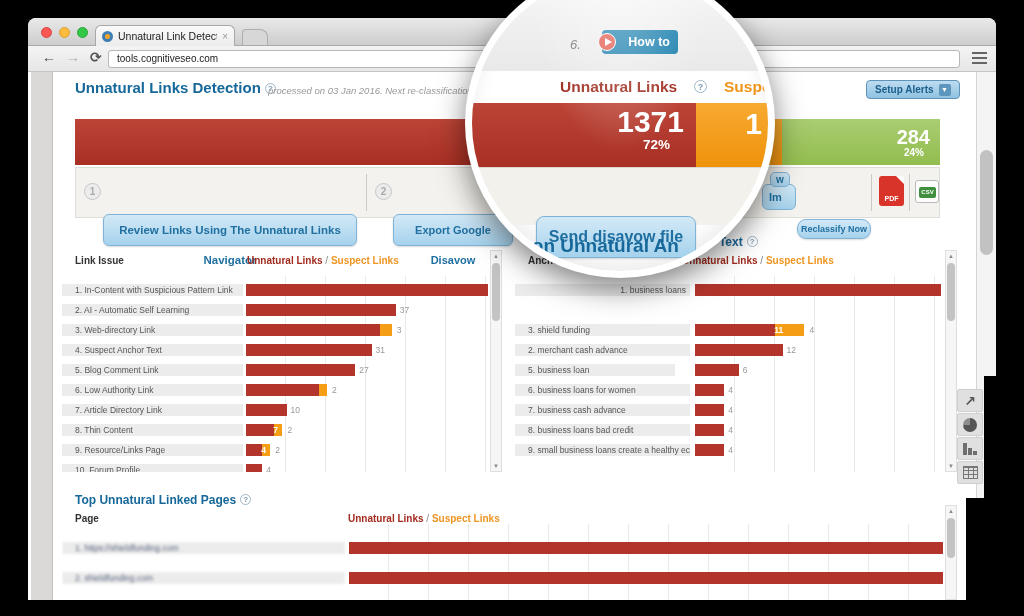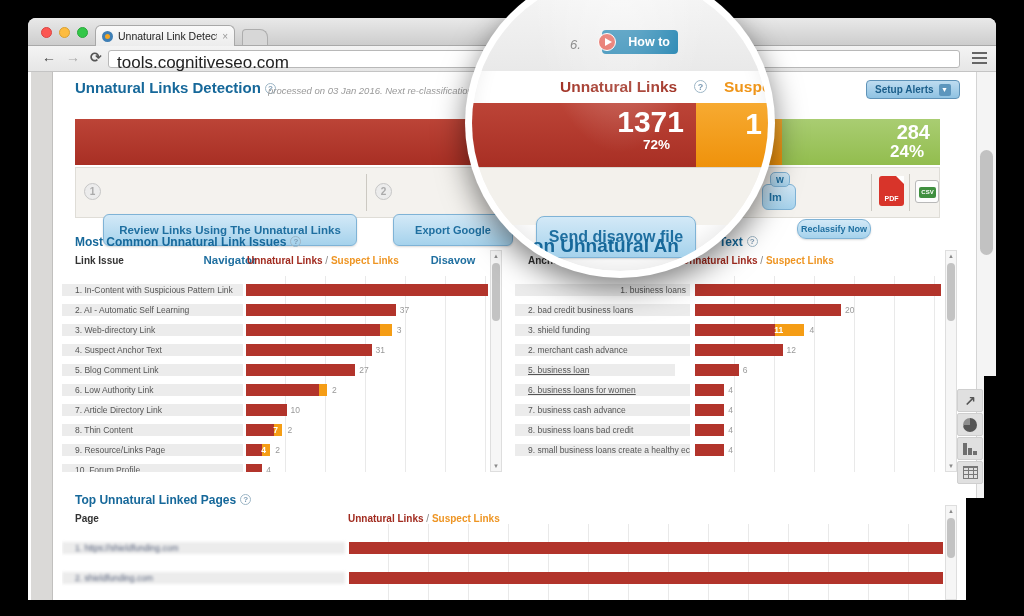--- a/index.html
+++ b/index.html
@@ -13,21 +13,21 @@
   .tl.red{left:13px;background:#fc5753;border:1px solid #d94542;}
   .tl.yellow{left:31px;background:#fdbc40;border:1px solid #d9a133;}
   .tl.green{left:49px;background:#33c748;border:1px solid #2aa83c;}
   .tab{position:absolute;left:67px;top:7px;width:140px;height:21px;background:linear-gradient(#fafafa,#ececec);border:1px solid #a8a8a8;border-bottom:none;border-radius:6px 6px 0 0;display:flex;align-items:center;padding:0 6px;gap:5px;}
   .favicon{width:11px;height:11px;border-radius:50%;background:#f5a623;border:3px solid #3f7fb5;flex:none;}
   .tab-title{font-size:10.5px;color:#222;white-space:nowrap;overflow:hidden;}
   .tab-close{font-size:10px;color:#999;margin-left:auto;cursor:default;}
   .tab-stub{position:absolute;left:214px;top:11px;width:26px;height:16px;background:#d7d7d7;border:1px solid #adadad;border-bottom:none;border-radius:4px 8px 0 0;}
   .toolbar{position:absolute;left:0;top:28px;width:100%;height:26px;background:linear-gradient(#f4f4f4,#e6e6e6);border-bottom:1px solid #c4c4c4;}
   .navbtn{position:absolute;top:3px;font-size:14px;font-weight:bold;}
-  .urlbar{position:absolute;left:80px;top:4px;width:852px;height:18px;background:#fff;border:1px solid #b8b8b8;border-radius:3px;font-size:17px;color:#222;padding:2px 8px;}
+  .urlbar{position:absolute;left:80px;top:4px;width:852px;height:18px;background:#fff;border:1px solid #b8b8b8;border-radius:3px;font-size:10px;color:#222;padding:2px 8px;}
   .hamburger{position:absolute;right:9px;top:6px;width:15px;height:12px;border-top:2px solid #666;border-bottom:2px solid #666;}
   .hamburger::after{content:"";position:absolute;left:0;top:3px;width:15px;height:2px;background:#666;}
 
   
   .abs{position:absolute;}
   .left-strip{position:absolute;left:31px;top:72px;width:22px;height:528px;background:#dad9d7;border-right:1px solid #c1c0be;}
   .b-scroll{position:absolute;left:976px;top:72px;width:20px;height:528px;background:#f4f4f4;border-left:1px solid #d4d4d4;}
   .b-thumb{position:absolute;left:3px;top:78px;width:13px;height:105px;background:#c2c2c2;border-radius:7px;}
 
   .page-title{font-size:15px;font-weight:bold;color:#16689a;}
@@ -35,21 +35,21 @@
   .note{font-size:9.5px;font-style:italic;color:#999;}
   .setup-btn{position:absolute;left:866px;top:80px;height:19px;background:linear-gradient(#bedcf0,#8fc2e2);border:1px solid #5f93b8;border-radius:4px;font-size:10px;font-weight:bold;color:#1b5e8a;padding:3px 8px;display:flex;align-items:center;gap:5px;cursor:pointer;}
   .setup-caret{width:12px;height:12px;background:#5d96bd;border-radius:2px;color:#fff;font-size:7px;line-height:12px;text-align:center;}
 
   .ok-label{position:absolute;left:846px;top:123px;font-size:11px;font-weight:bold;color:#7fae3f;margin-top:28px;}
   .sumbar{position:absolute;top:119px;height:46px;}
   .sum-red{left:75px;width:575px;background:linear-gradient(#bc4437,#a82f24);}
   .sum-orange{left:650px;width:132px;background:linear-gradient(#f7aa31,#ef920b);}
   .sum-green{left:782px;width:158px;background:linear-gradient(#a9cd72,#92bd4e);display:flex;flex-direction:column;align-items:flex-end;justify-content:center;padding-right:10px;}
   .sum-num{font-size:20px;font-weight:bold;color:#fff;line-height:20px;}
-  .sum-pct{font-size:17px;font-weight:bold;color:#fff;margin-right:6px;}
+  .sum-pct{font-size:10px;font-weight:bold;color:#fff;margin-right:6px;}
 
   .stepstrip{position:absolute;left:75px;top:167px;width:865px;height:51px;background:#f4f2ee;border:1px solid #dfddd7;}
   .stepnum{position:absolute;width:17px;height:17px;border-radius:50%;background:#ececec;border:1px solid #c6c6c6;color:#aaa;font-size:10px;font-weight:bold;text-align:center;line-height:16px;}
   .bluebtn{position:absolute;background:linear-gradient(#d3e9f7,#a5d2ec);border:1px solid #7fb3d6;border-radius:6px;color:#1f6fa0;font-weight:bold;text-align:center;cursor:pointer;box-shadow:0 1px 2px rgba(0,0,0,.15);margin-top:38px;}
   .vdiv{position:absolute;top:174px;width:1px;height:37px;background:#ccc9c2;}
   .pdf-icon{position:absolute;left:879px;top:176px;width:25px;height:30px;background:#d8342a;border-radius:3px;color:#fff;font-size:7px;font-weight:bold;text-align:center;line-height:46px;cursor:pointer;}
   .pdf-icon::before{content:"";position:absolute;right:0;top:0;border-style:solid;border-width:0 8px 8px 0;border-color:transparent #fff transparent transparent;}
   .csv-icon{position:absolute;left:915px;top:180px;width:24px;height:23px;background:#fdfdfd;border:1px solid #b9b9b9;border-radius:3px;cursor:pointer;}
   .csv-inner{position:absolute;left:3px;top:6px;width:17px;height:11px;background:#3f8f3f;border-radius:2px;color:#fff;font-size:6px;font-weight:bold;text-align:center;line-height:11px;}
 
@@ -166,23 +166,20 @@
   <div class="im-frag">Im</div>
   <div class="w-frag">w</div>
   <div class="bluebtn" style="left:797px;top:181px;width:74px;height:20px;font-size:9px;line-height:18px;border-radius:9px;">Reclassify Now</div>
   <div class="vdiv" style="left:871px;"></div>
   <div class="pdf-icon">PDF</div>
   <div class="vdiv" style="left:909px;"></div>
   <div class="csv-icon">
       <span class="csv-inner">CSV</span>
     </div>
 
-  <div class="abs" style="left:75px;top:232px;">
-    <span class="panel-title">Most Common Unnatural Link Issues</span><span class="qmark">?</span>
-  </div>
   <div class="abs colhead" style="left:75px;top:255px;">Link Issue</div>
   <div class="abs colhead" style="left:247px;top:255px;">
     <span class="u">Unnatural Links</span> <span class="sep">/</span> <span class="s">Suspect Links</span>
   </div>
   <div class="rows-mount" id="issues-rows" style="left:62px;top:276px;width:426px;height:196px;">
       <div class="gridlines" style="left: 184px; width: 242px;"></div>
       <div class="crow" style="top: 8px;">
         <div class="clabel" style="width: 181px;">1. In-Content with Suspicious Pattern Link</div>
         <div class="cbar red" style="left: 184px; width: 242px;"></div>
       </div>
@@ -250,44 +247,39 @@
   <div class="abs colhead" style="left:528px;top:255px;">Anchor Text</div>
   <div class="abs colhead" style="left:682px;top:255px;">
     <span class="u">Unnatural Links</span> <span class="sep">/</span> <span class="s">Suspect Links</span>
   </div>
   <div class="rows-mount" id="anchors-rows" style="left:515px;top:276px;width:428px;height:196px;">
       <div class="gridlines" style="left: 180px; width: 246px;"></div>
       <div class="crow" style="top: 8px;">
         <div class="clabel" style="width: 175px; text-align: right;">1. business loans</div>
         <div class="cbar red" style="left: 180px; width: 246px;"></div>
       </div>
-      <div class="crow" style="top: 28px;">
-        <div class="clabel" style="width: 175px;">2. bad credit business loans</div>
-        <div class="cbar red" style="left: 180px; width: 146px;"></div>
-        <span class="cval" style="left: 330px;">20</span>
-      </div>
       <div class="crow" style="top: 48px;">
         <div class="clabel" style="width: 175px;">3. shield funding</div>
         <div class="cbar red" style="left: 180px; width: 80.3px;"></div>
         <div class="cbar orange" style="left: 260.3px; width: 29.2px;"></div>
         <span class="cval inside" style="left: 259.3px;">11</span>
         <span class="cval" style="left: 294.5px;">4</span>
       </div>
       <div class="crow" style="top: 68px;">
         <div class="clabel" style="width: 175px;">2. merchant cash advance</div>
         <div class="cbar red" style="left: 180px; width: 87.6px;"></div>
         <span class="cval" style="left: 271.6px;">12</span>
       </div>
       <div class="crow" style="top: 88px;">
-        <div class="clabel" style="width: 160px; text-decoration: underline;">5. business loan</div>
+        <div class="clabel" style="width: 160px;">5. business loan</div>
         <div class="cbar red" style="left: 180px; width: 43.8px;"></div>
         <span class="cval" style="left: 227.8px;">6</span>
       </div>
       <div class="crow" style="top: 108px;">
-        <div class="clabel" style="width: 175px; text-decoration: underline;">6. business loans for women</div>
+        <div class="clabel" style="width: 175px;">6. business loans for women</div>
         <div class="cbar red" style="left: 180px; width: 29.2px;"></div>
         <span class="cval" style="left: 213.2px;">4</span>
       </div>
       <div class="crow" style="top: 128px;">
         <div class="clabel" style="width: 175px;">7. business cash advance</div>
         <div class="cbar red" style="left: 180px; width: 29.2px;"></div>
         <span class="cval" style="left: 213.2px;">4</span>
       </div>
       <div class="crow" style="top: 148px;">
         <div class="clabel" style="width: 175px;">8. business loans bad credit</div>

